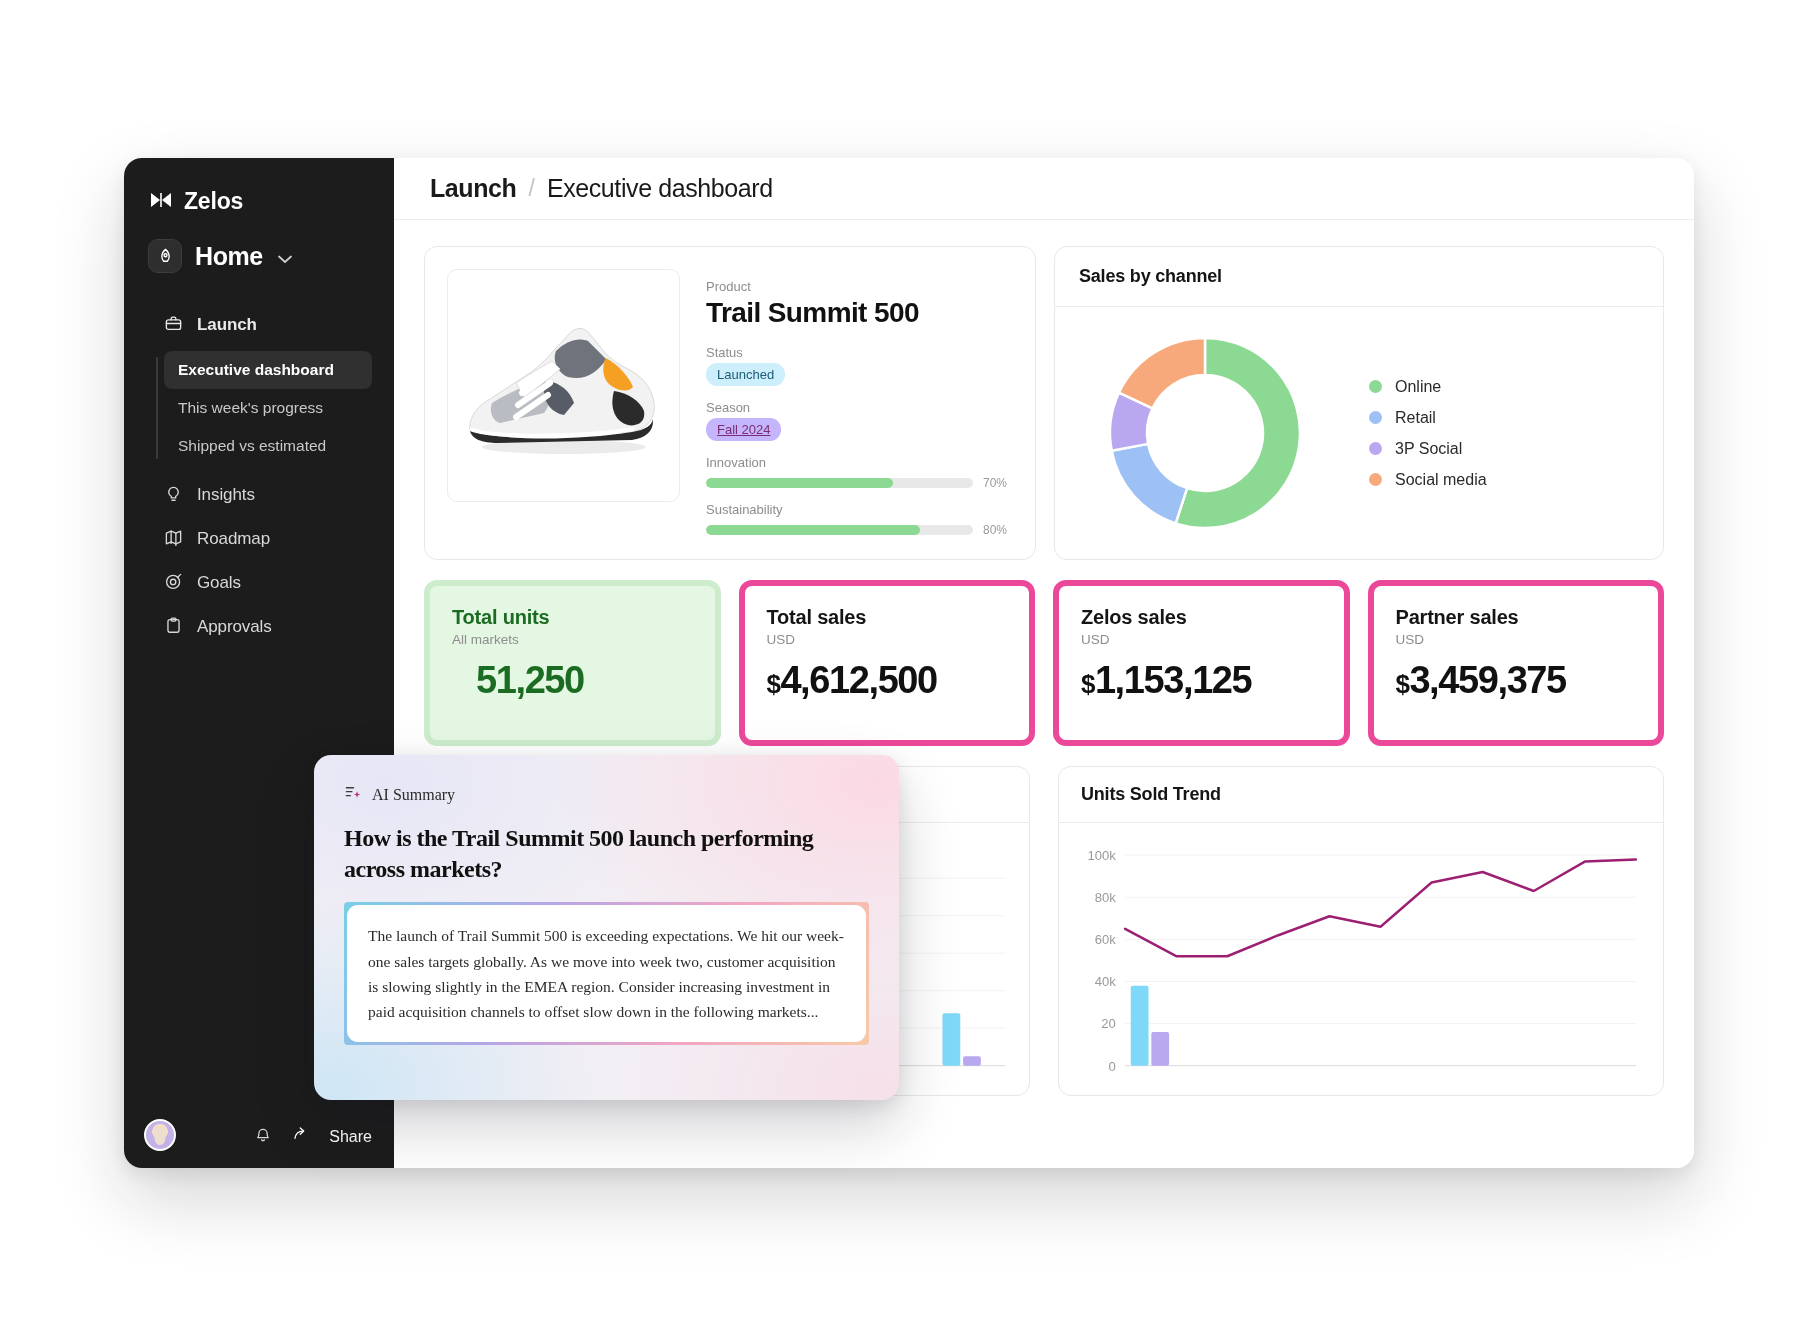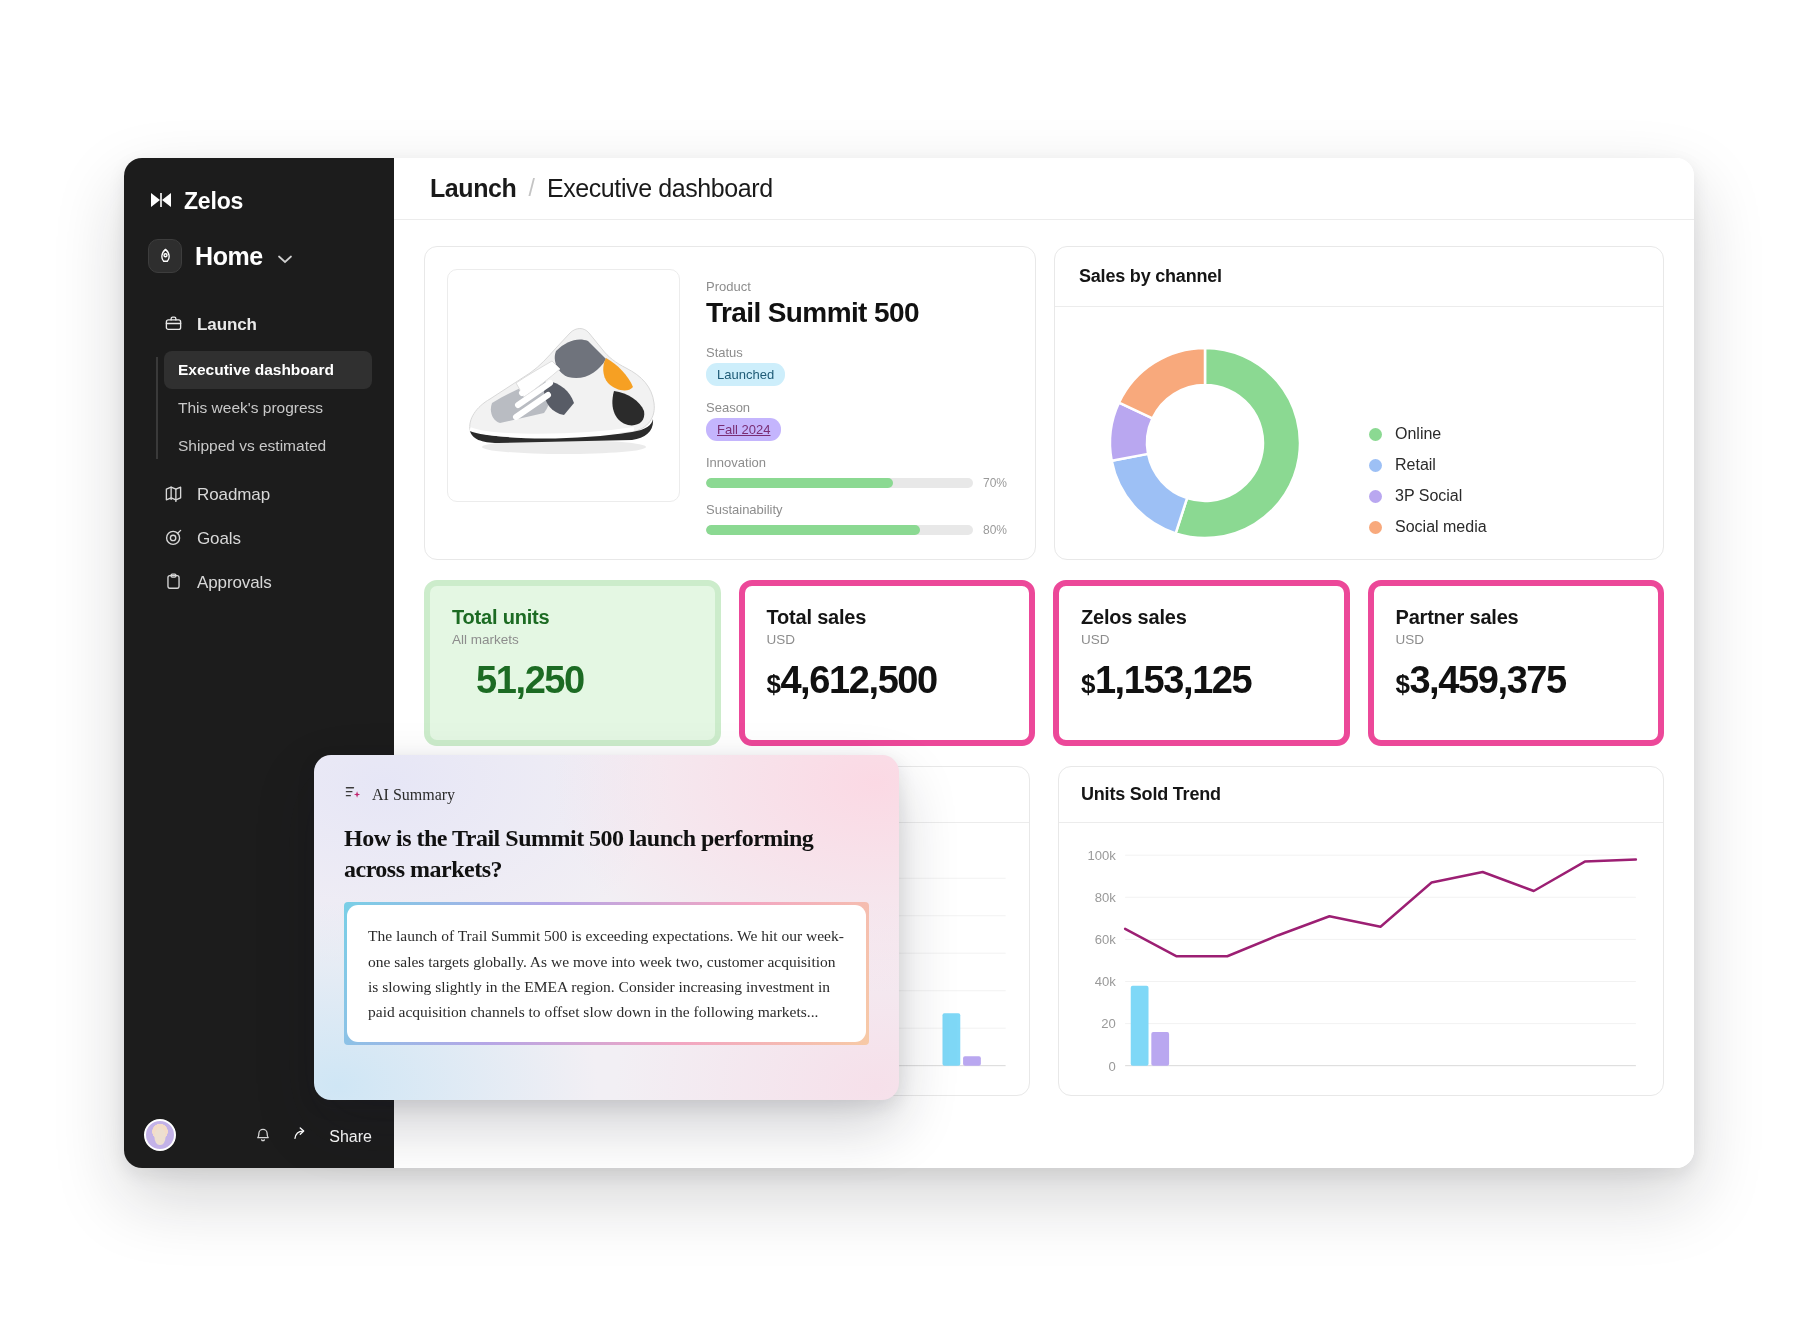--- a/index.html
+++ b/index.html
@@ -120,21 +120,21 @@
   .pill.launched{ background:#cdeefb; color:#1e5b76; }
   .pill.season{ background:#c4b5fd; color:#7a2d74;text-decoration:underline; }
   .meter-row{ display:flex; align-items:center; gap:10px; margin-top:6px; }
   .meter{ flex:1; height:10px; border-radius:6px; background:#e8e8e8; overflow:hidden; }
   .meter span{ display:block; height:100%; border-radius:6px; background:#8bd992; }
   .meter-pct{ font-size:12px; color:#9a9a9a; width:30px; }
 
   .channel-card{ flex:0 0 610px; display:flex; flex-direction:column; }
   .card-title{ font-size:18px; font-weight:700; color:#151515; letter-spacing:-.2px; }
   .card-head{ padding:19px 24px; border-bottom:1px solid #ececec; }
-  .channel-body{ flex:1; display:flex; align-items:flex-end; padding:10px 30px; gap:10px; }
+  .channel-body{ flex:1; display:flex; align-items:center; padding:10px 30px; gap:10px; }
   .donut-wrap{ flex:0 0 240px; display:flex; justify-content:center; }
   .legend{ flex:1; padding-left:34px; }
   .leg-item{ display:flex; align-items:center; gap:13px; margin:13px 0; }
   .leg-dot{ width:13px; height:13px; border-radius:50%; }
   .leg-lbl{ font-size:16px; color:#2a2a2a; }
 
   
   .row2{ display:flex; gap:18px; margin-top:20px; }
   .kpi{ flex:1 1 0; padding:20px 22px 38px; border-radius:13px; border:6px solid #ec4899; }
   .kpi.hl{ background:#e4f7e3; border-color:#cceccb; }
@@ -228,20 +228,29 @@
           <span>Executive dashboard</span>
         </div>
         <div class="sub-item">
           <span>This week's progress</span>
         </div>
         <div class="sub-item">
           <span>Shipped vs estimated</span>
         </div>
       </div>
 
+      <div class="nav-item plain">
+        <span>
+          <svg width="19" height="19" viewBox="0 0 24 24" fill="none" stroke="#d8d8d8" stroke-width="1.7" stroke-linecap="round" stroke-linejoin="round">
+            <path d="M9.2 15.5a6 6 0 115.6 0v2.1H9.2z"></path>
+              <path d="M10 20.5h4"></path>
+          </svg>
+        </span>
+        <span class="lbl">Insights</span>
+      </div>
 
       <div class="nav-item plain">
         <span>
           <svg width="19" height="19" viewBox="0 0 24 24" fill="none" stroke="#d8d8d8" stroke-width="1.7" stroke-linecap="round" stroke-linejoin="round">
             <path d="M3 6.5l6-2.5 6 2.5 6-2.5v13.5l-6 2.5-6-2.5-6 2.5z"></path>
               <path d="M9 4v15.5M15 6.5V22"></path>
           </svg>
         </span>
         <span class="lbl">Roadmap</span>
       </div>

